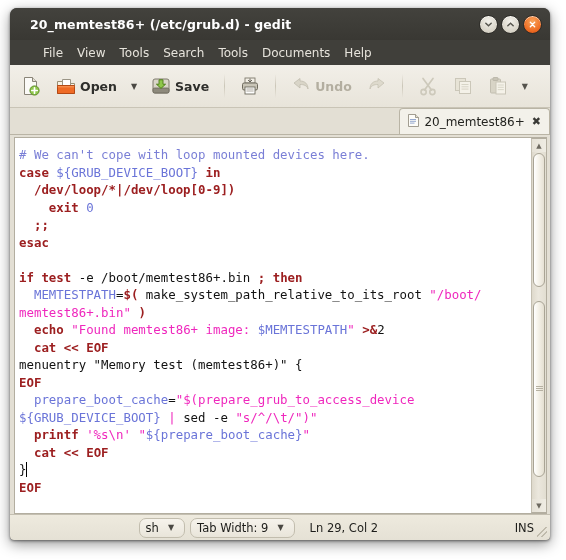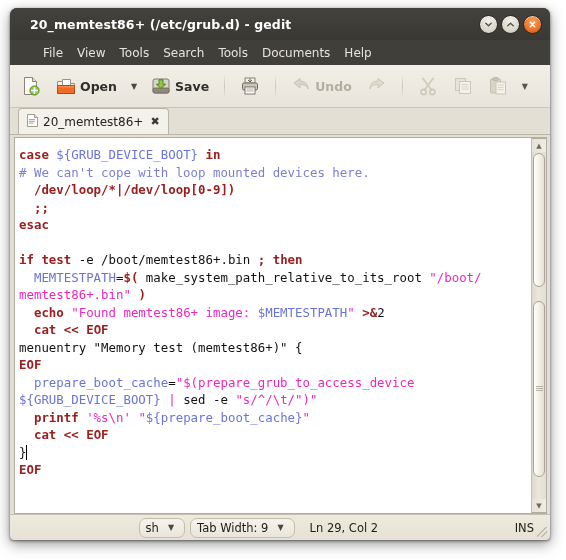--- a/index.html
+++ b/index.html
@@ -135,20 +135,21 @@
 
   
   .tabstrip {
     height: 26px;
     background: #e3dfd4;
     border-bottom: 1px solid #b9b4a5;
     display: flex;
     align-items: flex-end;
     padding-left: 8px;
     flex: 0 0 auto;
+    justify-content: flex-end;
   }
   .tab {
     height: 25px;
     background: #f3f1ea;
     border: 1px solid #b9b4a5;
     border-bottom: none;
     border-radius: 4px 4px 0 0;
     display: flex;
     align-items: center;
     gap: 5px;
@@ -471,23 +472,24 @@
           </svg>
         </span>
         <span>20_memtest86+</span>
         <span class="tab-close">✖</span>
       </div>
     </div>
 
     <div class="editor-wrap">
       <div class="editor-inner">
         <div class="code-area">
-          <pre class="code" id="code-root"><span class="ln"><span class="c-kw">case</span><span class="c-plain"> </span><span class="c-var">${GRUB_DEVICE_BOOT}</span><span class="c-plain"> </span><span class="c-kw">in</span>
-</span><span class="ln"><span class="c-com"># We can't cope with loop mounted devices here.</span>
+          <pre class="code" id="code-root"><span class="ln"><span class="c-com"># We can't cope with loop mounted devices here.</span>
+</span><span class="ln"><span class="c-kw">case</span><span class="c-plain"> </span><span class="c-var">${GRUB_DEVICE_BOOT}</span><span class="c-plain"> </span><span class="c-kw">in</span>
 </span><span class="ln"><span class="c-kw">  /dev/loop/*|/dev/loop[0-9])</span>
+</span><span class="ln"><span class="c-plain">    </span><span class="c-kw">exit</span><span class="c-plain"> </span><span class="c-num">0</span>
 </span><span class="ln"><span class="c-kw">  ;;</span>
 </span><span class="ln"><span class="c-kw">esac</span>
 </span><span class="ln"><span class="c-plain"></span>
 </span><span class="ln"><span class="c-kw">if</span><span class="c-plain"> </span><span class="c-kw">test</span><span class="c-plain"> -e /boot/memtest86+.bin </span><span class="c-kw">;</span><span class="c-plain"> </span><span class="c-kw">then</span>
 </span><span class="ln"><span class="c-plain">  </span><span class="c-var">MEMTESTPATH</span><span class="c-plain">=</span><span class="c-op">$(</span><span class="c-plain"> make_system_path_relative_to_its_root </span><span class="c-str">"/boot/</span>
 </span><span class="ln"><span class="c-str">memtest86+.bin"</span><span class="c-plain"> </span><span class="c-op">)</span>
 </span><span class="ln"><span class="c-plain">  </span><span class="c-kw">echo</span><span class="c-plain"> </span><span class="c-str">"Found memtest86+ image: </span><span class="c-var">$MEMTESTPATH</span><span class="c-str">"</span><span class="c-plain"> </span><span class="c-op">&gt;&amp;</span><span class="c-plain">2</span>
 </span><span class="ln"><span class="c-plain">  </span><span class="c-kw">cat</span><span class="c-plain"> </span><span class="c-kw">&lt;&lt;</span><span class="c-plain"> </span><span class="c-kw">EOF</span>
 </span><span class="ln"><span class="c-plain">menuentry "Memory test (memtest86+)" {</span>
 </span><span class="ln"><span class="c-kw">EOF</span>

